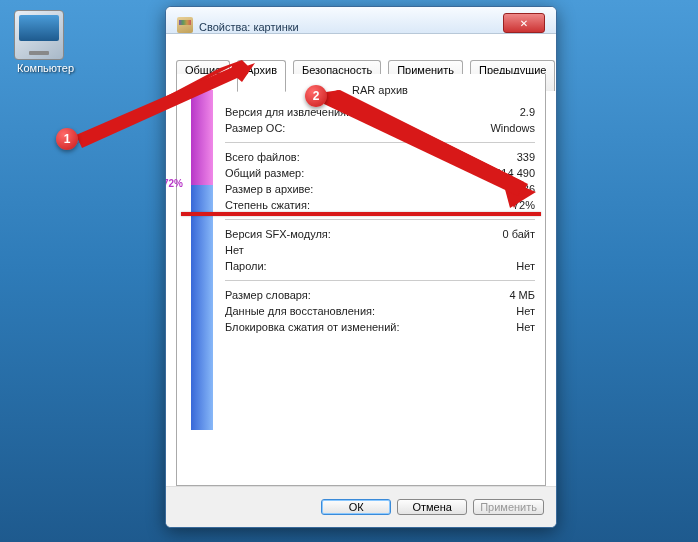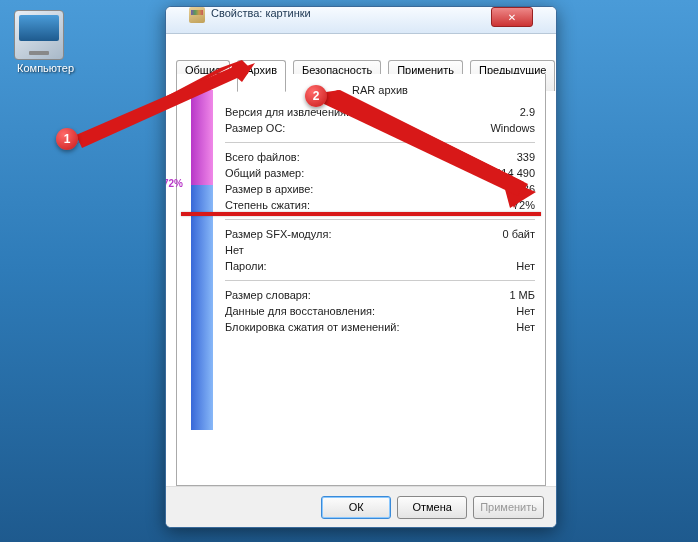--- a/index.html
+++ b/index.html
@@ -11,21 +11,21 @@
 .dicon .ico{width:48px;height:48px;margin:0 auto 2px}
 .comp-ico{background:linear-gradient(145deg,#e8eef5,#a8b8c8);border-radius:4px;position:relative;border:1px solid #888}
 .comp-ico:before{content:"";position:absolute;inset:4px 4px 18px 4px;background:linear-gradient(180deg,#4a9bd8,#1e5a8e);border-radius:2px}
 .comp-ico:after{content:"";position:absolute;bottom:4px;left:50%;transform:translateX(-50%);width:20px;height:4px;background:#888;border-radius:1px}
 .rar-ico{background:linear-gradient(160deg,#e8d098,#c0a058);border-radius:3px;position:relative;border:1px solid #8a6a2a}
 .rar-ico:before{content:"";position:absolute;top:8px;left:4px;right:4px;height:14px;background:linear-gradient(90deg,#7a5aaa 0 25%,#5a9a5a 25% 50%,#c89a4a 50% 75%,#c85a5a 75%);border-radius:2px}
 .rar-ico:after{content:"";position:absolute;bottom:4px;left:10px;right:10px;height:6px;background:#555;border-radius:2px}
 
 
 .win{position:absolute;left:165px;top:6px;width:390px;height:520px;background:#fff;border:1px solid #3a6a9a;border-radius:6px;box-shadow:0 4px 18px rgba(0,0,0,.45);display:flex;flex-direction:column;overflow:hidden}
-.titlebar{height:26px;background:linear-gradient(180deg,#f7fbff,#dbe9f8);display:flex;align-items:flex-start;padding:0 23px;border-bottom:1px solid #b8c8d8}
+.titlebar{height:26px;background:linear-gradient(180deg,#f7fbff,#dbe9f8);display:flex;align-items:flex-end;padding:0 11px;border-bottom:1px solid #b8c8d8}
 .titlebar .tico{width:16px;height:16px;margin-right:6px;background:linear-gradient(160deg,#e8d098,#c0a058);border-radius:2px;position:relative}
 .titlebar .tico:before{content:"";position:absolute;top:3px;left:2px;right:2px;height:5px;background:linear-gradient(90deg,#7a5aaa,#5a9a5a,#c89a4a,#c85a5a)}
 .titlebar .tt{flex:1;color:#203a55}
 .closebtn{width:40px;height:18px;background:linear-gradient(180deg,#e88,#c33);border:1px solid #922;border-radius:3px;color:#fff;display:flex;align-items:center;justify-content:center;font-size:10px;cursor:pointer;font-family:Arial}
 .closebtn:before{content:"✕"}
 
 .body{flex:1;background:#fff;padding:8px 10px 0;display:flex;flex-direction:column}
 .tabs{display:flex;gap:7px;border-bottom:1px solid #aaa;position:relative;top:18px}
 .tab{padding:3px 8px;border:1px solid #aaa;border-bottom:none;background:linear-gradient(180deg,#fdfdfd,#ededed);border-radius:3px 3px 0 0;cursor:pointer;font-size:11px}
 .tab.active{background:#fff;position:relative;z-index:2;border-bottom:1px solid #fff;margin-bottom:-1px}
@@ -43,21 +43,21 @@
 .hd{text-align:center;font-weight:normal;margin:0 0 8px}
 .row{display:flex;justify-content:space-between;line-height:16px}
 .sep{height:1px;background:#ccc;margin:6px 0}
 
 
 .badge{position:absolute;width:22px;height:22px;background:radial-gradient(circle at 35% 30%,#ff6a6a,#c81818);border-radius:50%;color:#fff;display:flex;align-items:center;justify-content:center;font-size:12px;font-weight:bold;box-shadow:0 2px 4px rgba(0,0,0,.4);z-index:5}
 .arrow{position:absolute;pointer-events:none;z-index:4}
 .redline{position:absolute;height:4px;background:#d81818;pointer-events:none;z-index:3;box-shadow:0 0 2px rgba(0,0,0,.3)}
 
 .btnbar{height:40px;display:flex;justify-content:flex-end;align-items:center;gap:6px;padding:0 12px;background:#f0f0f0;border-top:1px solid #ddd}
-.btn{min-width:70px;height:23px;border:1px solid #888;border-radius:3px;background:linear-gradient(180deg,#fdfdfd,#e4e4e4);cursor:pointer;font-size:11px}
+.btn{min-width:70px;height:16px;border:1px solid #888;border-radius:3px;background:linear-gradient(180deg,#fdfdfd,#e4e4e4);cursor:pointer;font-size:11px}
 .btn.def{border:1px solid #3a8ad8;box-shadow:0 0 0 1px #8ac8ff inset}
 .btn[disabled]{color:#999;cursor:default}
 </style>
 </head>
 <body>
 
 <div class="desktop">
 
   <div class="dicon" style="left:4px;top:10px">
     <div class="ico comp-ico"></div>
@@ -118,34 +118,34 @@
           <div class="row">
               <span>Размер в архиве:</span>
               <span>9 836</span>
             </div>
           <div class="row">
               <span>Степень сжатия:</span>
               <span>72%</span>
             </div>
           <div class="sep"></div>
           <div class="row">
-              <span>Размер SFX-модуля:</span>
+              <span>Версия SFX-модуля:</span>
               <span>0 байт</span>
             </div>
           <div class="row">
               <span>Нет</span>
             </div>
           <div class="row">
               <span>Пароли:</span>
               <span>Нет</span>
             </div>
           <div class="sep"></div>
           <div class="row">
               <span>Размер словаря:</span>
-              <span>1 МБ</span>
+              <span>4 МБ</span>
             </div>
           <div class="row">
               <span>Данные для восстановления:</span>
               <span>Нет</span>
             </div>
           <div class="row">
               <span>Блокировка сжатия от изменений:</span>
               <span>Нет</span>
             </div>
         </div>

